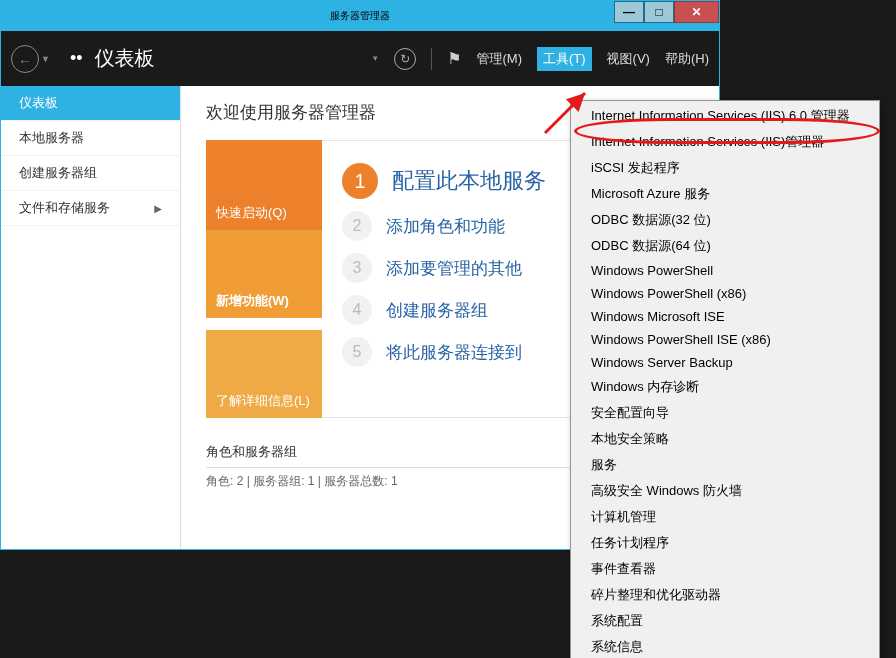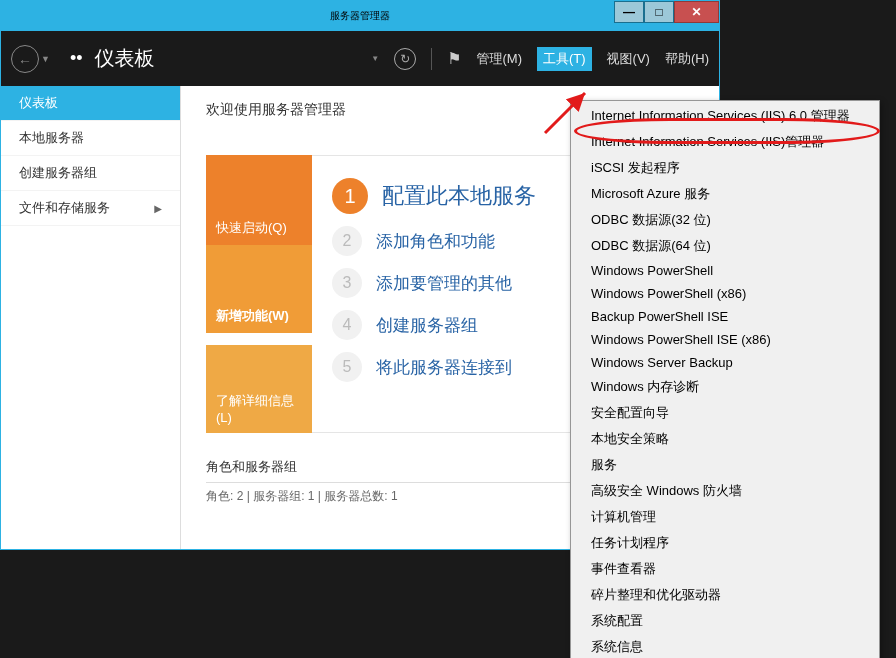--- a/index.html
+++ b/index.html
@@ -27,23 +27,23 @@
   .menu-active { background:#2db2e3; color:#fff; padding:3px 6px; }
   .menu-dd { font-size:8px; margin-left:2px; color:#888; }
 
   .body { display:flex; height:calc(100% - 85px); }
   .sidebar { width:180px; background:#fff; border-right:1px solid #ddd; }
   .side-item { padding:8px 18px; font-size:13px; color:#333; display:flex; align-items:center; justify-content:space-between; border-bottom:1px solid #f3f3f3; }
   .side-active { background:#2db2e3; color:#fff; font-weight:500; }
   .side-chevron { font-size:10px; color:#666; }
 
   .main { flex:1; background:#fff; padding:15px 25px; }
-  .welcome-hdr { font-size:14px; color:#333; margin-bottom:36px; }
+  .welcome-hdr { font-size:17px; color:#333; margin-bottom:16px; }
   .tiles-row { display:flex; }
-  .tile-col { width:106px; display:flex; flex-direction:column;justify-content:flex-end; }
+  .tile-col { width:116px; display:flex; flex-direction:column;justify-content:flex-end; }
   .tile { color:#fff; font-size:13px; padding:0 10px 8px 10px; display:flex; align-items:flex-end; }
   .tile1 { background:#ed812b; height:90px; }
   .tile2 { background:#f09c37; height:88px;font-weight:bold; }
   .tile3 { background:#efa945; height:88px;margin-top:12px; }
   .steps-col { flex:1; padding:10px 20px; border:1px solid #e5e5e5; border-left:none; }
   .step { display:flex; align-items:center; gap:14px; margin:12px 0; font-size:17px; }
   .step-num { width:30px; height:30px; border-radius:50%; display:flex; align-items:center; justify-content:center; font-size:16px; }
   .step-num-big { background:#ed812b; color:#fff; width:36px; height:36px; font-size:20px; }
   .step-num-grey { background:#f1f1f1; color:#bbb; }
   .step1-text { color:#2863a5; font-size:22px; font-weight:400; }
@@ -165,21 +165,21 @@
 
 <div class="dropdown" id="tools-dd">
     <div class="dd-item">Internet Information Services (IIS) 6.0 管理器</div>
     <div class="dd-item">Internet Information Services (IIS)管理器</div>
     <div class="dd-item">iSCSI 发起程序</div>
     <div class="dd-item">Microsoft Azure 服务</div>
     <div class="dd-item">ODBC 数据源(32 位)</div>
     <div class="dd-item">ODBC 数据源(64 位)</div>
     <div class="dd-item">Windows PowerShell</div>
     <div class="dd-item">Windows PowerShell (x86)</div>
-    <div class="dd-item">Backup PowerShell ISE</div>
+    <div class="dd-item">Windows Microsoft ISE</div>
     <div class="dd-item">Windows PowerShell ISE (x86)</div>
     <div class="dd-item">Windows Server Backup</div>
     <div class="dd-item">Windows 内存诊断</div>
     <div class="dd-item">安全配置向导</div>
     <div class="dd-item">本地安全策略</div>
     <div class="dd-item">服务</div>
     <div class="dd-item">高级安全 Windows 防火墙</div>
     <div class="dd-item">计算机管理</div>
     <div class="dd-item">任务计划程序</div>
     <div class="dd-item">事件查看器</div>

